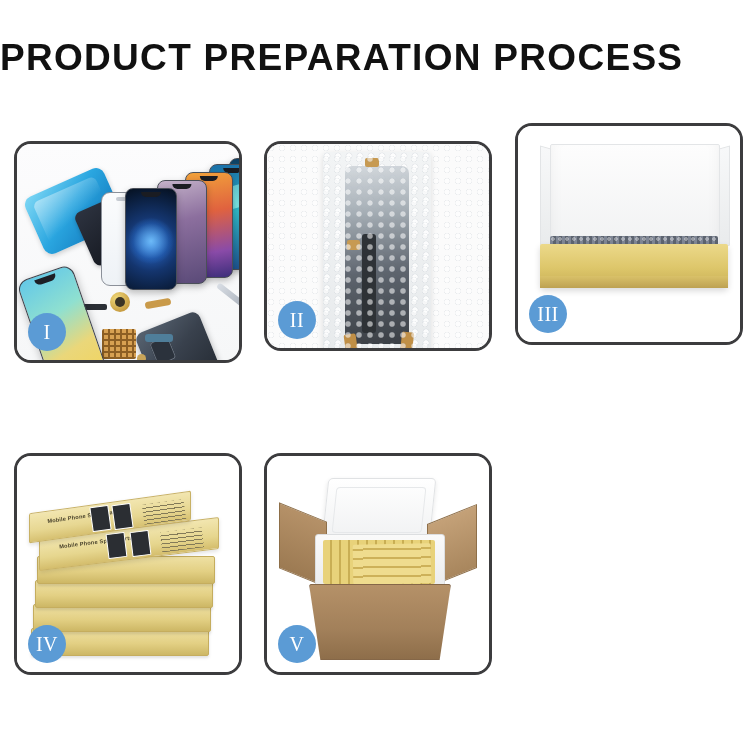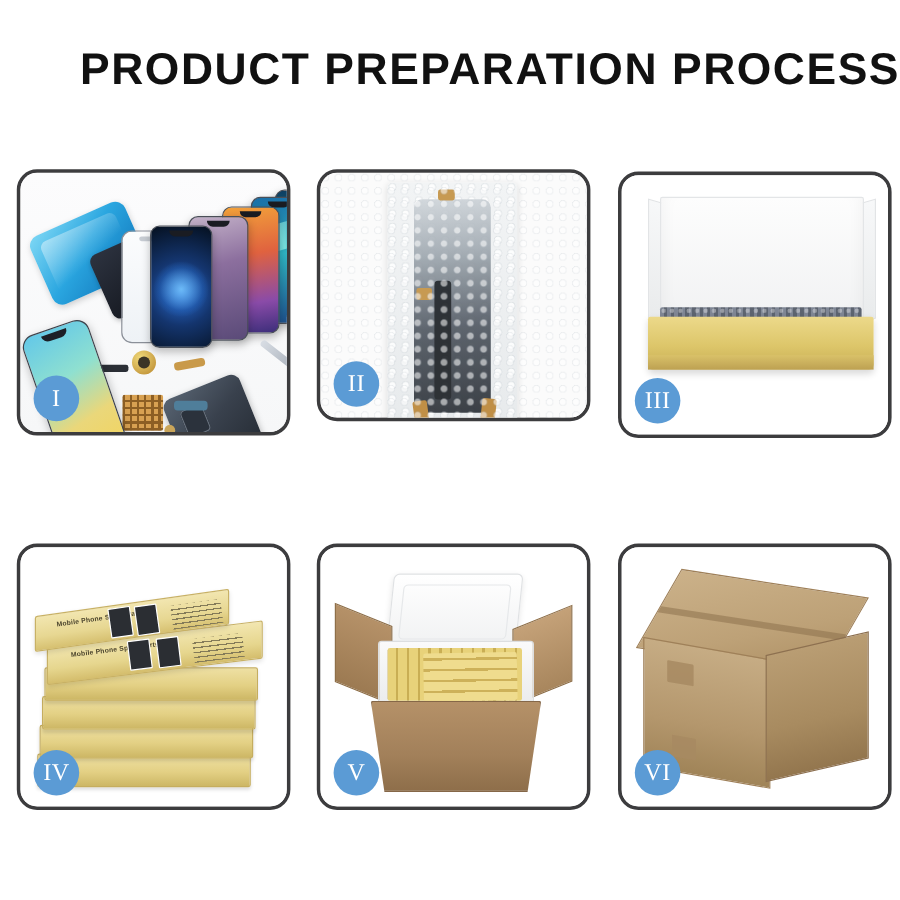--- a/index.html
+++ b/index.html
@@ -10,21 +10,21 @@
   body {
     width: 750px;
     height: 750px;
     font-family: "Liberation Sans", sans-serif;
     overflow: hidden;
     position: relative;
   }
   .page { position: relative; width: 750px; height: 750px; background: #fff; }
 
   
-  .header { position: absolute; left: 0; top: 36px; width: 750px; text-align: right; }
+  .header { position: absolute; left: 0; top: 36px; width: 750px; text-align: left; }
   .title {
     font-family: "Liberation Sans", sans-serif;
     font-size: 37px;
     font-weight: 700;
     letter-spacing: 1.3px;
     color: #111111;
     line-height: 44px;
     white-space: nowrap;
   }
   .subtitle {
@@ -347,21 +347,21 @@
         <div class="innerscreen"></div>
         <div class="tapeA"></div>
         <div class="tapeB"></div>
         <div class="tapeC"></div>
         <div class="tapeD"></div>
         <div class="bubbleoverlay"></div>
       </div>
       <div class="badge">II</div>
     </div>
 
-    <div class="panel" style="left:515px; top:143px; width:228px; height:222px;">
+    <div class="panel" style="left:515px; top:123px; width:228px; height:222px;">
       <div class="scene">
         <div class="p3bg"></div>
         <div class="lidleft"></div>
         <div class="lidright"></div>
         <div class="lidback"></div>
         <div class="trayinner"></div>
         <div class="traybody"></div>
         <div class="trayfrontlip"></div>
       </div>
       <div class="badge">III</div>
@@ -397,26 +397,15 @@
         <div class="flapL"></div>
         <div class="flapR"></div>
         <div class="foamtray"></div>
         <div class="goldpacks"></div>
         <div class="goldpacks2"></div>
         <div class="cartonbody"></div>
       </div>
       <div class="badge">V</div>
     </div>
 
-    <div class="panel" style="left:515px; top:453px; width:228px; height:222px;">
-      <div class="scene">
-        <div class="p6bg"></div>
-        <div class="c-top"></div>
-        <div class="c-front"></div>
-        <div class="c-side"></div>
-        <div class="tapeSq ts1"></div>
-        <div class="tapeSq ts2"></div>
-      </div>
-      <div class="badge">VI</div>
-    </div>
 
   </div>
 </div>
 
 </body></html>

